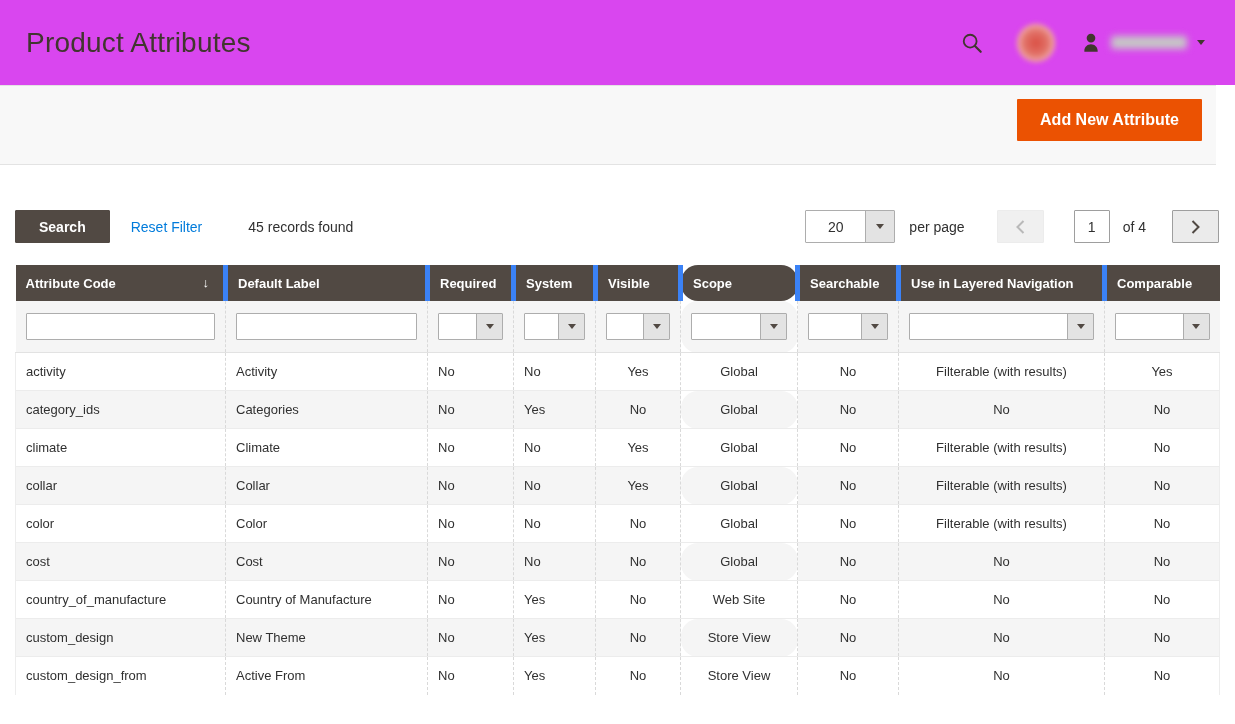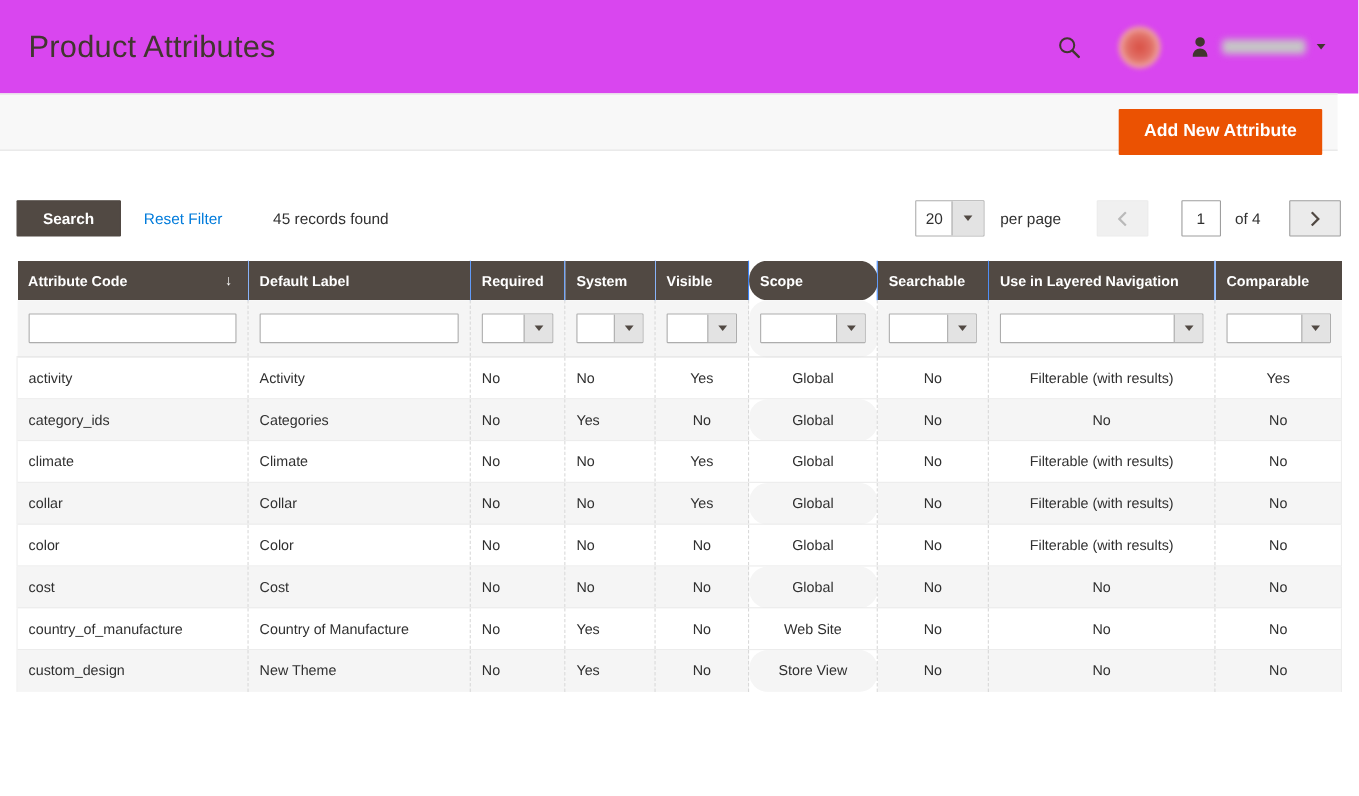--- a/index.html
+++ b/index.html
@@ -14,54 +14,54 @@
   .store-avatar { width:38px; height:38px; border-radius:50%; margin-left:34px; cursor:pointer;
     background:radial-gradient(circle at 50% 50%, #d94f43 0%, #e2736a 45%, #f2b4ad 72%, rgba(255,255,255,0) 78%);
     filter:blur(2.5px); }
   .admin-cluster { display:flex; align-items:center; margin-left:26px; cursor:pointer; }
   .icon-admin { width:20px; height:21px; }
   .user-blur { width:76px; height:13px; margin-left:10px; border-radius:3px; background:#c6c6c6; filter:blur(3.5px); }
   .caret-down { width:0; height:0; margin-left:10px; border-left:4px solid transparent;
     border-right:4px solid transparent; border-top:5px solid #41362f; }
 
   
-  .action-band { height:52px; background:#f8f8f8; border-top:1px solid #e3e3e3; border-bottom:1px solid #e3e3e3;
+  .action-band { height:80px; background:#f8f8f8; border-top:1px solid #e3e3e3; border-bottom:1px solid #e3e3e3;
     margin-right:19px; position:relative; }
   .btn-primary { position:absolute; top:13px; right:14px; height:42px; padding:0 23px;
     background:#eb5202; color:#fff; border:none; font-family:inherit; font-size:16px; font-weight:700;
     border-radius:1px; cursor:pointer; }
 
   
   .controls-row { display:flex; align-items:center; margin:45px 16px 22px 15px; font-size:14px; }
   .btn-search { height:33px; padding:0 23px; background:#514943; color:#fff; border:1px solid #514943;
     font-family:inherit; font-size:14px; font-weight:600; border-radius:1px; cursor:pointer; }
   .link-reset { margin-left:21px; color:#007bdb; text-decoration:none; cursor:pointer; }
   .records-found { margin-left:46px; color:#303030; }
   .pager { margin-left:auto; display:flex; align-items:center; }
   .mock-select { display:flex; height:33px; border:1px solid #adadad; background:#fff; cursor:pointer; border-radius:1px; }
-  .pager .mock-select { width:63px; }
+  .pager .mock-select { width:90px; }
   .sel-val { flex:1; display:flex; align-items:center; justify-content:center; font-size:14px; color:#303030; }
   .sel-btn { width:29px; background:#e3e3e3; border-left:1px solid #adadad; display:flex; align-items:center; justify-content:center; }
   .tri { width:0; height:0; border-left:4px solid transparent; border-right:4px solid transparent; border-top:5px solid #514943; }
   .per-page-label { margin:0 32px 0 14px; }
   .pg-btn { width:47px; height:33px; display:flex; align-items:center; justify-content:center;
     border-radius:1px; cursor:pointer; }
   .pg-prev { background:#f0f0f0; border:1px solid #ececec; cursor:default; }
   .pg-next { background:#ebebeb; border:1px solid #9e9e9e; margin-left:13px; }
   .pg-input { width:36px; height:33px; margin-left:30px; border:1px solid #9e9e9e; border-radius:1px;
     text-align:center; font-family:inherit; font-size:14px; color:#303030; }
   .pg-of { margin:0 13px; }
 
   
   .grid-wrap { margin:0 16px 0 15px; }
   table.grid { width:1204px; border-collapse:collapse; table-layout:fixed; font-size:13px; }
   .c0{width:210px;} .c1{width:202px;} .c2{width:86px;} .c3{width:82px;} .c4{width:85px;}
   .c5{width:117px;border-radius:17px;} .c6{width:101px;} .c7{width:206px;} .c8{width:115px;}
   thead th { background:#514943; color:#fff; height:36px; font-weight:600; font-size:13px;
-    text-align:left; padding:0 10px; border-left:1px solid #3b82f6; cursor:pointer; position:relative; }
+    text-align:left; padding:0 10px; border-left:5px solid #3b82f6; cursor:pointer; position:relative; }
   thead th:first-child { border-left:none; }
   thead th.center { text-align:left; }
   .sort-arrow { position:absolute; right:14px; top:10px; font-weight:400; font-size:13px; color:#fff; }
   tr.filter-row td { background:#f5f5f5; padding:12px 10px; border-right:1px dashed #d9d9d9;
     border-bottom:1px solid #e2e2e2; }
   tr.filter-row td:last-child { border-right:none; }
   .filter-text { width:100%; height:27px; border:1px solid #adadad; border-radius:1px; padding:0 7px;
     font-family:inherit; font-size:13px; background:#fff; }
   .filter-sel { height:27px; }
   .filter-sel .sel-btn { width:26px; }
@@ -286,15 +286,26 @@
           <td class="c0">custom_design</td>
           <td class="c1">New Theme</td>
           <td class="c2">No</td>
           <td class="c3">Yes</td>
           <td class="c4 center">No</td>
           <td class="c5 center">Store View</td>
           <td class="c6 center">No</td>
           <td class="c7 center">No</td>
           <td class="c8 center last-edge">No</td>
         </tr>
+        <tr>
+          <td class="c0">custom_design_from</td>
+          <td class="c1">Active From</td>
+          <td class="c2">No</td>
+          <td class="c3">Yes</td>
+          <td class="c4 center">No</td>
+          <td class="c5 center">Store View</td>
+          <td class="c6 center">No</td>
+          <td class="c7 center">No</td>
+          <td class="c8 center last-edge">No</td>
+        </tr>
       </tbody>
   </table>
 </div>
 
 </body></html>

